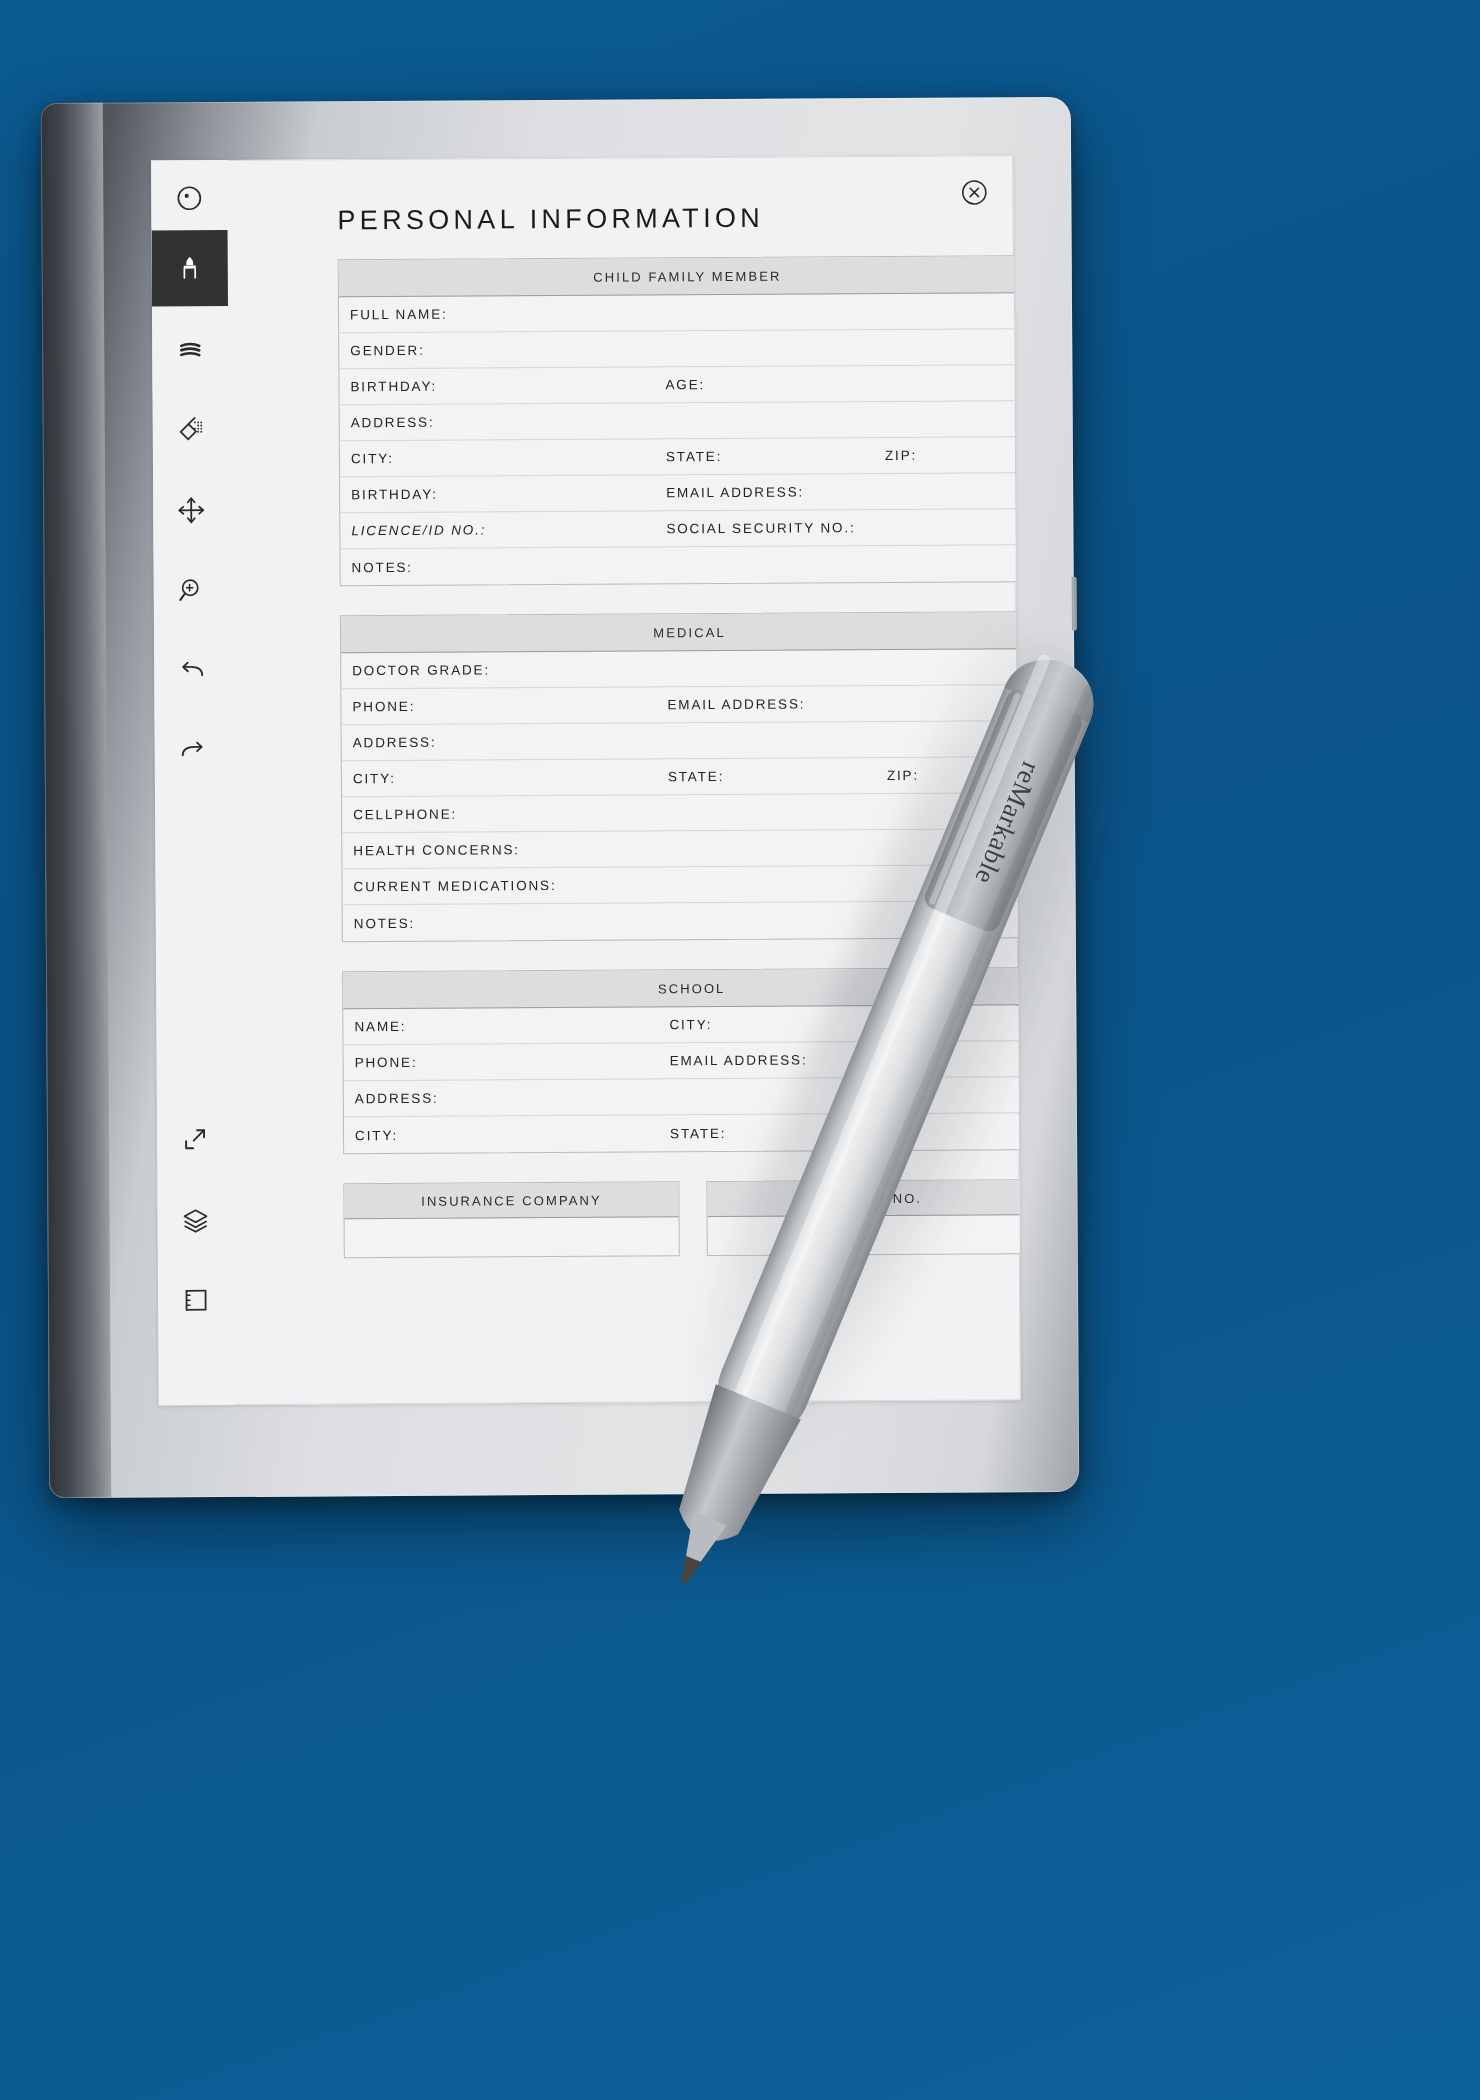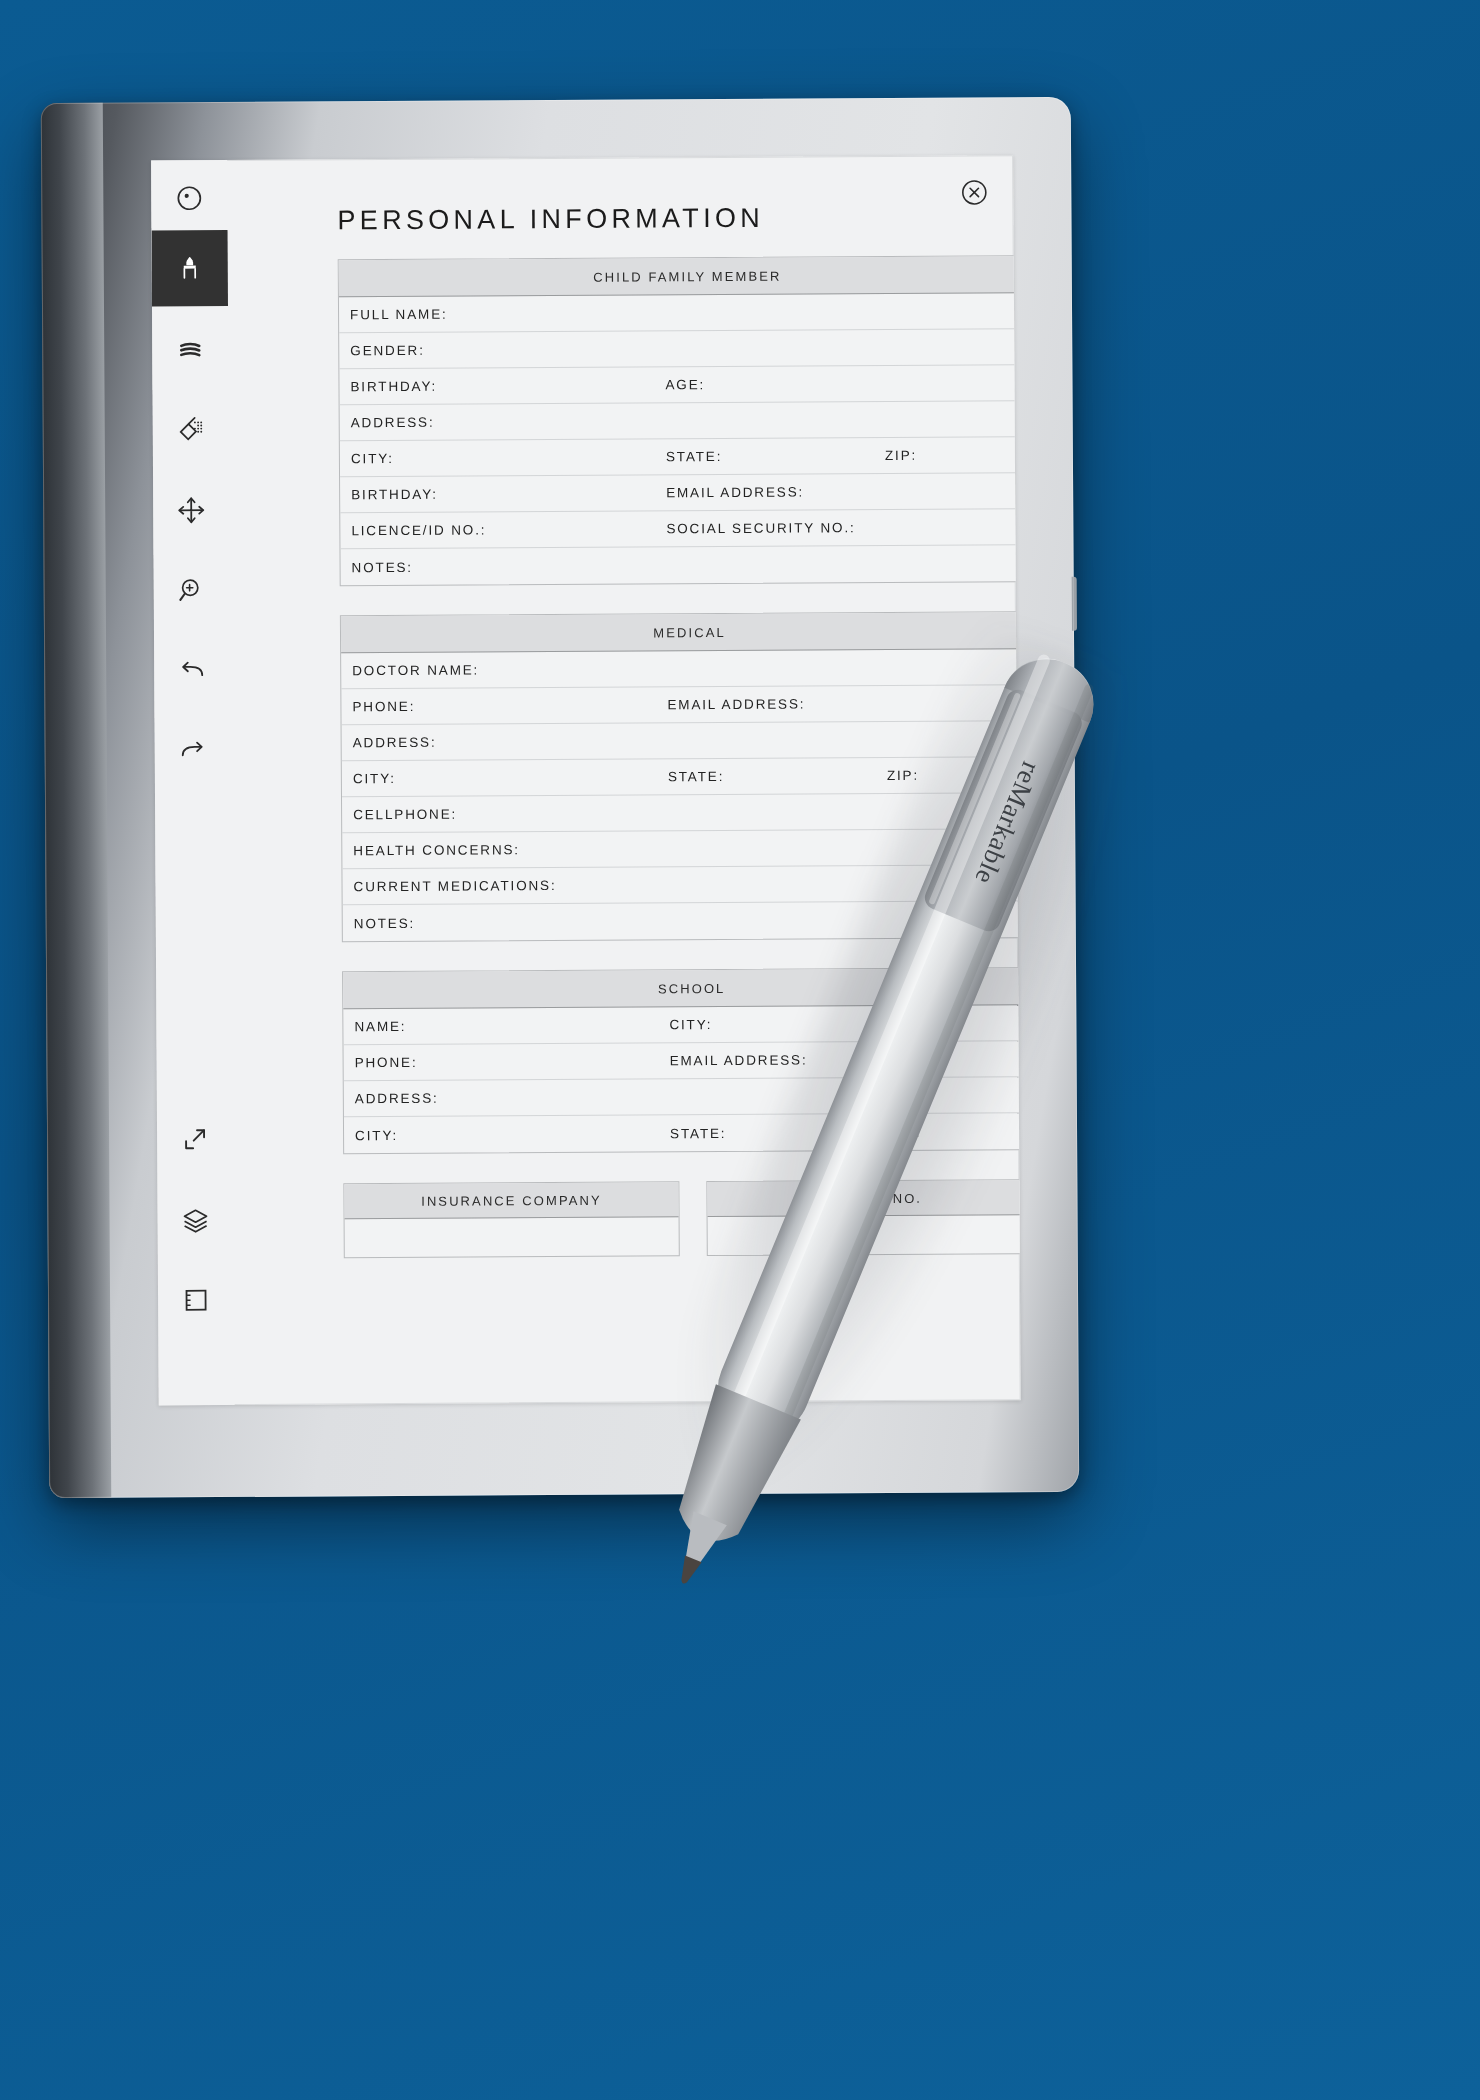--- a/index.html
+++ b/index.html
@@ -284,33 +284,33 @@
             <div class="row">
               <span class="fld" style="left: 11px;">CITY:</span>
               <span class="fld" style="left: 326px;">STATE:</span>
               <span class="fld" style="left: 545px;">ZIP:</span>
             </div>
             <div class="row">
               <span class="fld" style="left: 11px;">BIRTHDAY:</span>
               <span class="fld" style="left: 326px;">EMAIL ADDRESS:</span>
             </div>
             <div class="row">
-              <span class="fld" style="left: 11px;">LICENCE/ID NO.:</span>
+              <span class="fld" style="left: 11px; font-style: italic;">LICENCE/ID NO.:</span>
               <span class="fld" style="left: 326px;">SOCIAL SECURITY NO.:</span>
             </div>
             <div class="row">
               <span class="fld" style="left: 11px;">NOTES:</span>
             </div>
           </div>
           <div class="card" style="top: 456px;">
             <div class="card-head">
               <span class="card-head-label">MEDICAL</span>
             </div>
             <div class="row">
-              <span class="fld" style="left: 11px;">DOCTOR NAME:</span>
+              <span class="fld" style="left: 11px;">DOCTOR GRADE:</span>
             </div>
             <div class="row">
               <span class="fld" style="left: 11px;">PHONE:</span>
               <span class="fld" style="left: 326px;">EMAIL ADDRESS:</span>
             </div>
             <div class="row">
               <span class="fld" style="left: 11px;">ADDRESS:</span>
             </div>
             <div class="row">
               <span class="fld" style="left: 11px;">CITY:</span>

